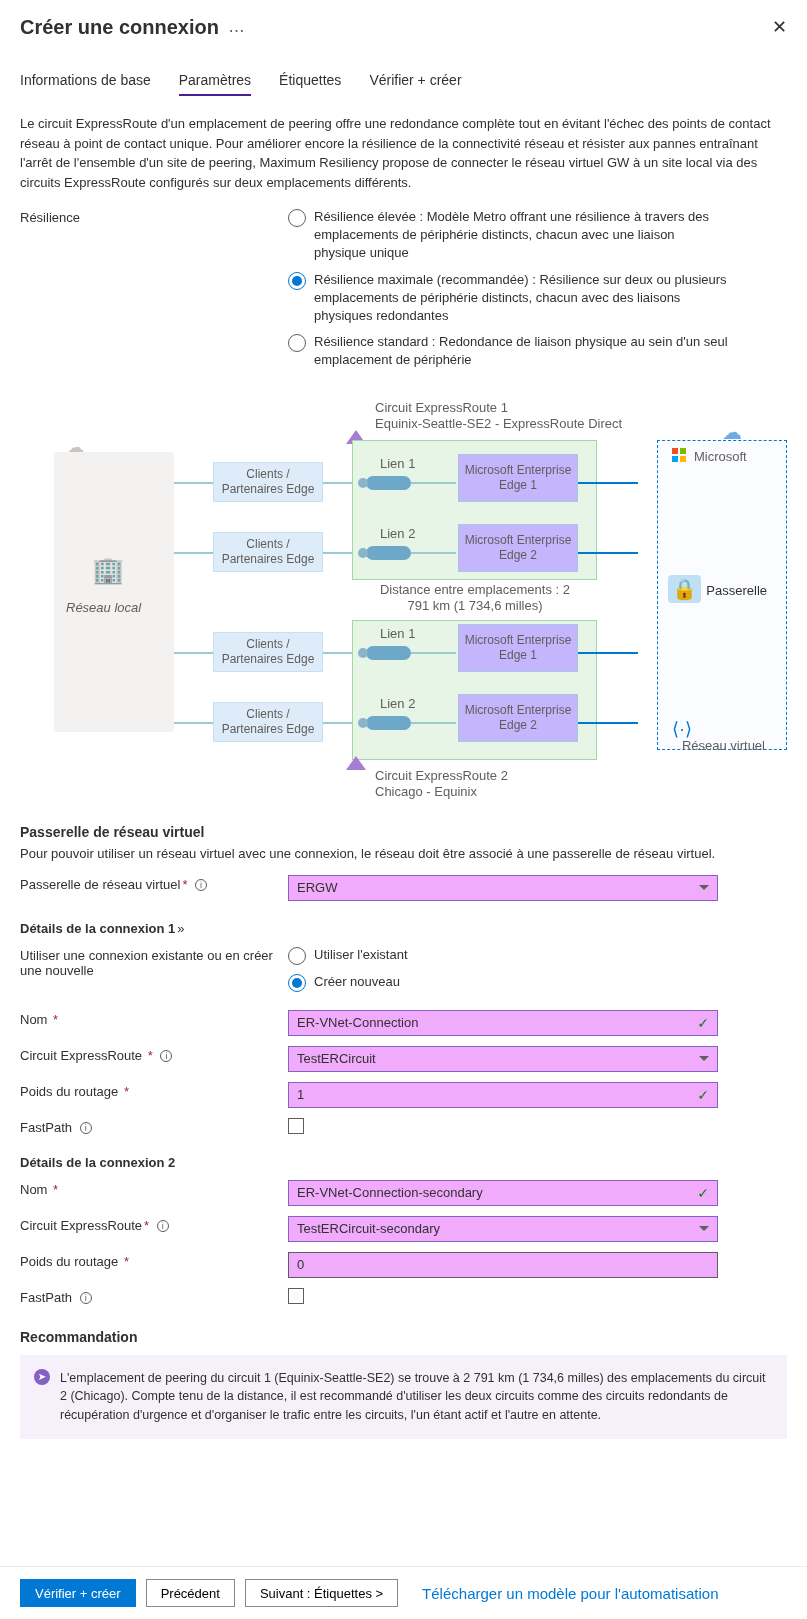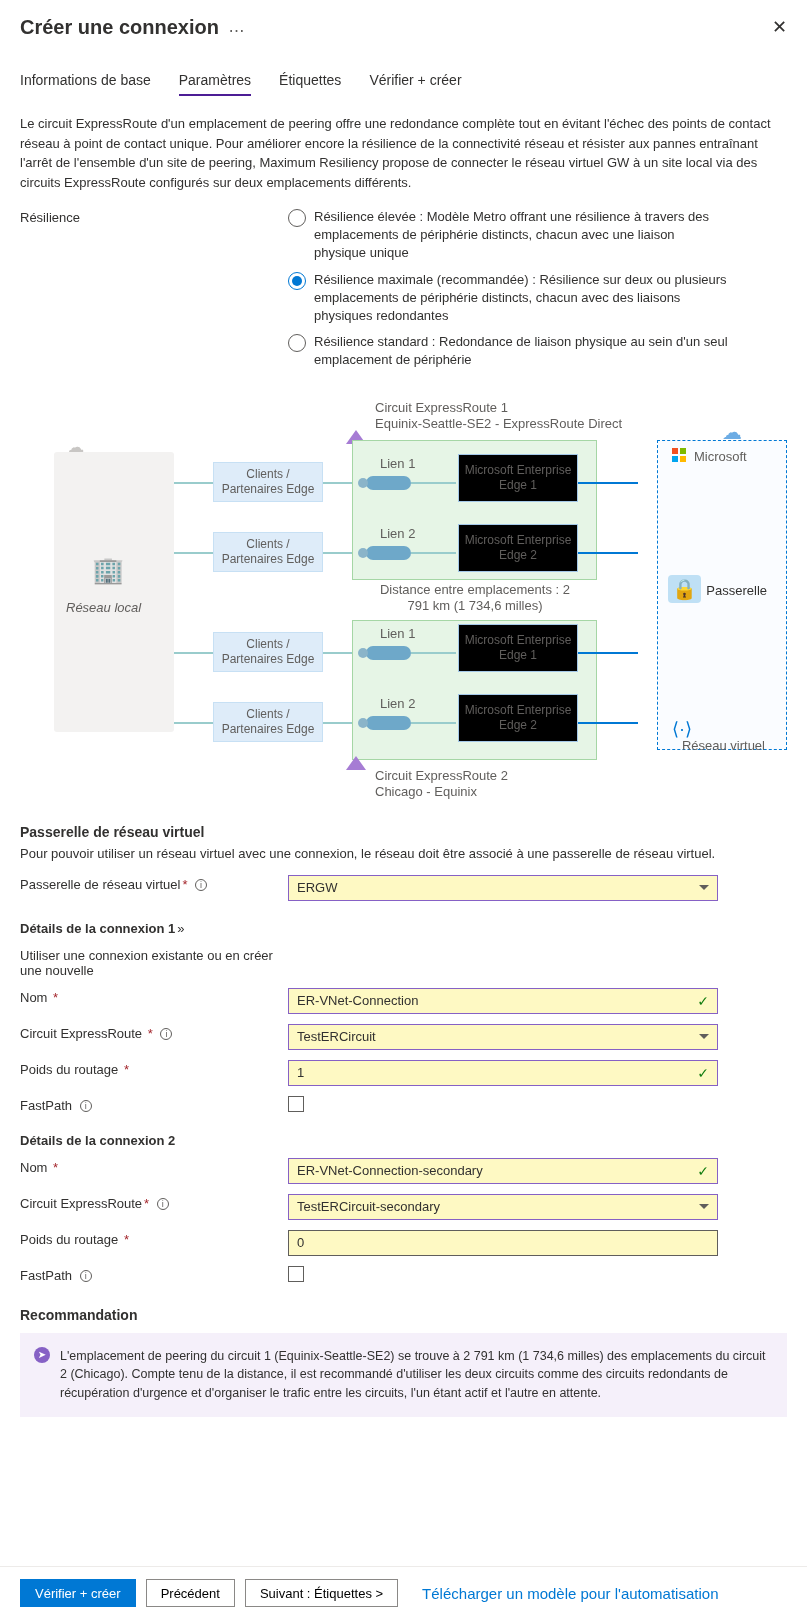--- a/index.html
+++ b/index.html
@@ -19,39 +19,39 @@
 .control-col { flex: 1; max-width: 440px; }
 .radio-item { display: flex; align-items: flex-start; margin-bottom: 8px; cursor: pointer; }
 .radio-outer { width: 18px; height: 18px; border: 1px solid #605e5c; border-radius: 50%; flex-shrink: 0; margin-right: 8px; position: relative; margin-top: 1px;}
 .radio-outer.checked { border-color: #0078d4; }
 .radio-outer.checked::after { content: ""; position: absolute; width: 10px; height: 10px; background: #0078d4; border-radius: 50%; top: 3px; left: 3px; }
 .radio-label { line-height: 1.4; }
 .section-h { font-weight: 600; margin: 24px 0 6px 0; font-size: 14px;}
 .sub-h { font-weight: 600; margin: 20px 0 10px 0; font-size: 13px;}
 .sub-h .arrow { font-weight: normal; margin-left: 2px; }
 .info-icon { display: inline-block; width: 12px; height: 12px; border: 1px solid #605e5c; border-radius: 50%; font-size: 9px; text-align: center; line-height: 11px; color: #605e5c; margin-left: 4px; vertical-align: middle;}
-.select-box, .input-box { width: 430px; height: 26px; border: 1px solid #605e5c; display: flex; align-items: center; padding: 0 8px; justify-content: space-between; background: #fef9c3; font-size: 13px;}
+.select-box, .input-box { width: 430px; height: 26px; border: 1px solid #605e5c; display: flex; align-items: center; padding: 0 8px; justify-content: space-between; background: #f0abfc; font-size: 13px;}
 .purple { border-color: #8661c5; }
 .chevron-down { width: 0; height: 0; border-left: 5px solid transparent; border-right: 5px solid transparent; border-top: 5px solid #605e5c; }
 .check-green { color: #107c10; font-size: 14px; }
 .checkbox { width: 16px; height: 16px; border: 1px solid #605e5c; background: #fff; }
 .diagram { margin: 12px 0 12px 20px; position: relative; height: 410px; }
 
 .onprem-box { position: absolute; left: 14px; top: 62px; width: 120px; height: 280px; background: #f3f2f1; border-radius: 3px;}
 .onprem-cloud { position: absolute; left: 25px; top: 45px; font-size: 20px; color: #c8c6c4; }
 .building { position:absolute; left: 52px; top: 165px; color:#0078d4; font-size: 26px;}
 .onprem-label { position: absolute; left: 26px; top: 210px; color: #605e5c; font-size: 13px; font-style: italic;}
 .client-box { position: absolute; width: 110px; height: 40px; background: #deecf9; border: 1px solid #c7e0f4; display: flex; align-items: center; justify-content: center; text-align: center; font-size: 12px; color: #605e5c; line-height: 1.2; }
 .circuit-box { position: absolute; width: 245px; height: 140px; background: #e6f5e6; border: 1px solid #a5d6a5; }
 .circuit-label { position: absolute; font-size: 13px; color: #605e5c; line-height: 1.3; }
 .triangle { position: absolute; width: 0; height: 0; border-left: 10px solid transparent; border-right: 10px solid transparent; border-bottom: 14px solid #a67cd4; }
 .link-pill { position: absolute; width: 45px; height: 14px; background: #6ea8c9; border-radius: 7px; }
 .link-pill::before { content:""; position:absolute; left:-8px; top:2px; width:10px; height:10px; background:#8ab4c9; border-radius:50%;}
 .link-label { position: absolute; font-size: 13px; color: #605e5c; }
-.msee-box { position: absolute; width: 120px; height: 48px; background: #000000; border: 1px solid #a4c8e8; display: flex; align-items: center; justify-content: center; text-align: center; font-size: 12px; color: #605e5c; line-height: 1.2;}
+.msee-box { position: absolute; width: 120px; height: 48px; background: #c4b5fd; border: 1px solid #a4c8e8; display: flex; align-items: center; justify-content: center; text-align: center; font-size: 12px; color: #605e5c; line-height: 1.2;}
 .distance { position: absolute; left: 325px; top: 192px; font-size: 13px; color: #605e5c; text-align: center; width: 220px; line-height: 1.3;}
 .ms-box { position: absolute; right: 0; top: 50px; width: 130px; height: 310px; border: 1px dashed #0078d4; background: #fafcff;}
 .ms-cloud { position: absolute; right: 45px; top: 30px; font-size: 20px; color: #6cace4; }
 .ms-label { position: absolute; top: 8px; left: 36px; color: #605e5c; font-size: 13px;}
 .ms-logo { position: absolute; top: 7px; left: 14px; width: 14px; height: 14px; }
 .ms-logo div { position: absolute; width: 6px; height: 6px; }
 .gw-lock { position: absolute; right: 86px; top: 185px; font-size: 20px; color: #0078d4; background:#bfe0f5; padding:2px 4px; border-radius:4px;}
 .gw-label { position: absolute; right: 20px; top: 193px; font-size: 13px; color: #323130;}
 .vnet-sym { position: absolute; right: 95px; top: 328px; color: #0078d4; font-size: 18px;}
 .vnet-label { position: absolute; right: 22px; top: 348px; font-size: 13px; color: #605e5c;}
@@ -188,20 +188,30 @@
       <span>ERGW</span>
       <span class="chevron-down"></span>
     </div>
   </div>
 
   <div class="sub-h">
     <span>Détails de la connexion 1</span><span class="arrow">»</span>
   </div>
   <div class="row">
     <div class="label-col">Utiliser une connexion existante ou en créer une nouvelle</div>
+    <div class="control-col">
+      <div class="radio-item">
+        <div class="radio-outer"></div>
+        <div class="radio-label">Utiliser l'existant</div>
+      </div>
+      <div class="radio-item">
+        <div class="radio-outer checked"></div>
+        <div class="radio-label">Créer nouveau</div>
+      </div>
+    </div>
   </div>
   <div class="row">
     <div class="label-col"><span>Nom</span><span class="req"> *</span></div>
     <div class="input-box purple">
       <span>ER-VNet-Connection</span>
         <span class="check-green">✓</span>
     </div>
   </div>
   <div class="row">
     <div class="label-col">

